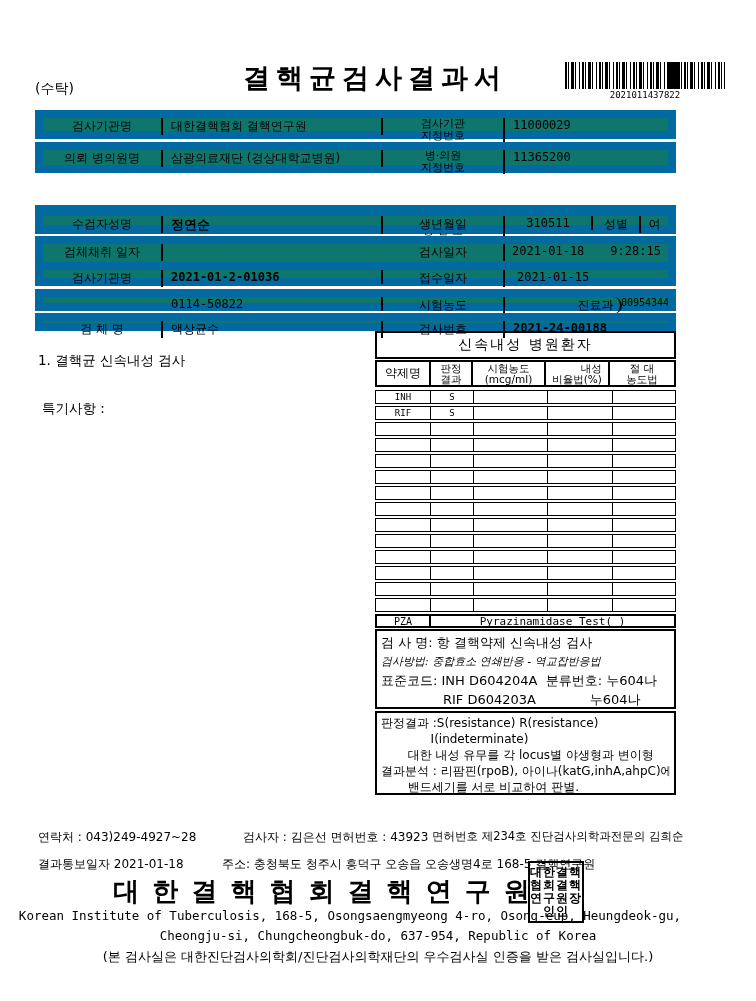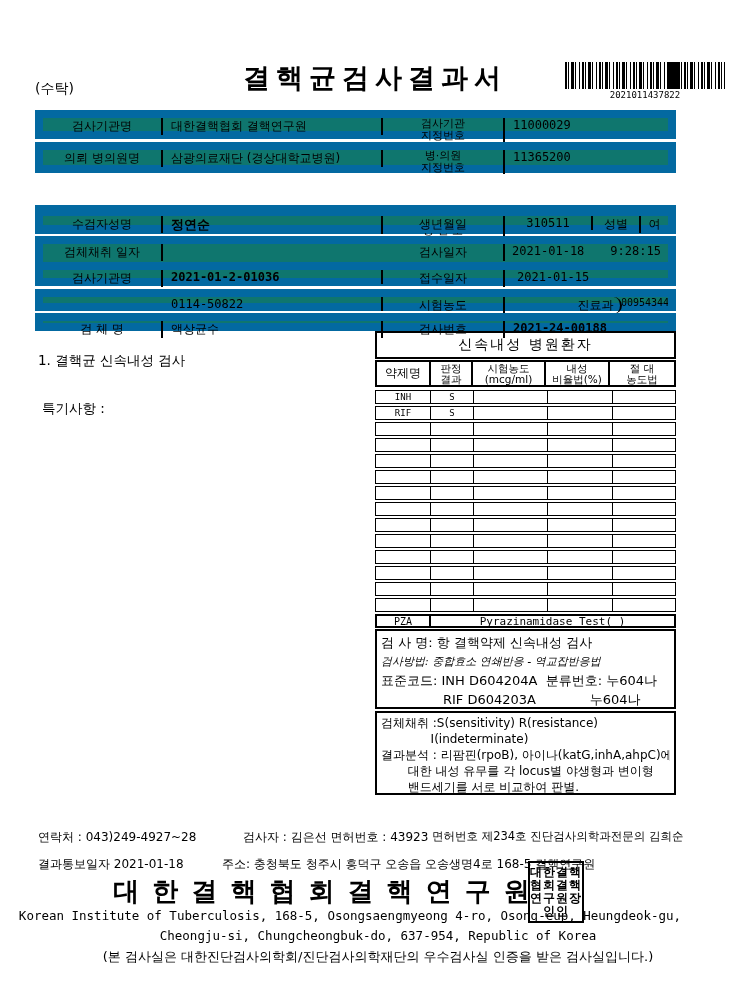--- a/index.html
+++ b/index.html
@@ -30,21 +30,21 @@
   .rt-head{position:absolute;left:375px;width:301px;display:flex;}
   .rt-hcell{border:2px solid #000;box-sizing:border-box;height:27px;display:flex;align-items:center;
             justify-content:center;font-size:10.5px;line-height:11px;text-align:center;
             white-space:pre-line;margin-left:-2px;background:#fff;}
   .rt-hcell:first-child{margin-left:0;}
   .rt-row{position:absolute;left:375px;width:301px;display:flex;height:14px;}
   .rt-cell{border:1px solid #000;box-sizing:border-box;display:flex;align-items:center;
            justify-content:center;font-size:9px;margin-left:-1px;background:#fff;}
   .rt-cell:first-child{margin-left:0;}
   .w1{width:56px;flex:none;} .w2{width:44px;flex:none;text-align:center;} .w3{width:75px;flex:none;}
-  .w4{width:66px;flex:none;} .wf{flex:1;}
+  .w4{width:66px;flex:none;text-align:right;} .wf{flex:1;}
 
   .infobox{position:absolute;left:375px;width:301px;border:2px solid #000;box-sizing:border-box;
            background:#fff;padding:2px 4px;}
   .infobox .line{white-space:pre;overflow:hidden;}
 
   .barcode{position:absolute;left:565px;top:62px;width:160px;height:27px;
     background:repeating-linear-gradient(90deg,#000 0 2px,#fff 2px 3px,#000 3px 4px,#fff 4px 6px,
       #000 6px 9px,#fff 9px 10px,#000 10px 11px,#fff 11px 14px,#000 14px 15px,#fff 15px 17px);}
   .barcode .thick{position:absolute;left:102px;top:0;width:13px;height:27px;background:#000;}
 
@@ -253,24 +253,24 @@
   </div>
 
   <div class="infobox" style="top:629px;height:80px;">
     <div class="line" style="font-size:13px;line-height:19px;">검 사 명: 항 결핵약제 신속내성 검사</div>
     <div class="line" style="font-size:11px;line-height:19px;font-style:italic;">검사방법: 중합효소 연쇄반응 - 역교잡반응법</div>
     <div class="line" style="font-size:13px;line-height:19px;">표준코드: INH D604204A  분류번호: 누604나</div>
     <div class="line" style="font-size:13px;line-height:19px;">               RIF D604203A             누604나</div>
   </div>
 
   <div class="infobox" style="top:711px;height:84px;">
-    <div class="line" style="font-size:12px;line-height:16px;">검체채취 :S(sensitivity) R(resistance)</div>
+    <div class="line" style="font-size:12px;line-height:16px;">판정결과 :S(resistance) R(resistance)</div>
     <div class="line" style="font-size:12px;line-height:16px;">             I(indeterminate)</div>
+    <div class="line" style="font-size:12px;line-height:16px;">       대한 내성 유무를 각 locus별 야생형과 변이형</div>
     <div class="line" style="font-size:12px;line-height:16px;">결과분석 : 리팜핀(rpoB), 아이나(katG,inhA,ahpC)에</div>
-    <div class="line" style="font-size:12px;line-height:16px;">       대한 내성 유무를 각 locus별 야생형과 변이형</div>
     <div class="line" style="font-size:12px;line-height:16px;">       밴드세기를 서로 비교하여 판별.</div>
   </div>
 
   <div class="abs" style="left:38px;top:829px;font-size:12px;">연락처 : 043)249-4927~28</div>
   <div class="abs" style="left:243px;top:829px;font-size:12px;">검사자 : 김은선  면허번호 : 43923</div>
   <div class="abs" style="left:432px;top:829px;font-size:11.5px;">면허번호 제234호 진단검사의학과전문의 김희순</div>
   <div class="abs" style="left:38px;top:856px;font-size:12px;">결과통보일자   2021-01-18</div>
   <div class="abs" style="left:222px;top:856px;font-size:12px;">주소: 충청북도 청주시 흥덕구 오송읍 오송생명4로 168-5 결핵연구원</div>
 
   <div class="abs bold center" style="left:40px;top:874px;width:565px;font-size:26px;letter-spacing:2px;">대 한 결 핵 협 회   결 핵 연 구 원</div>

